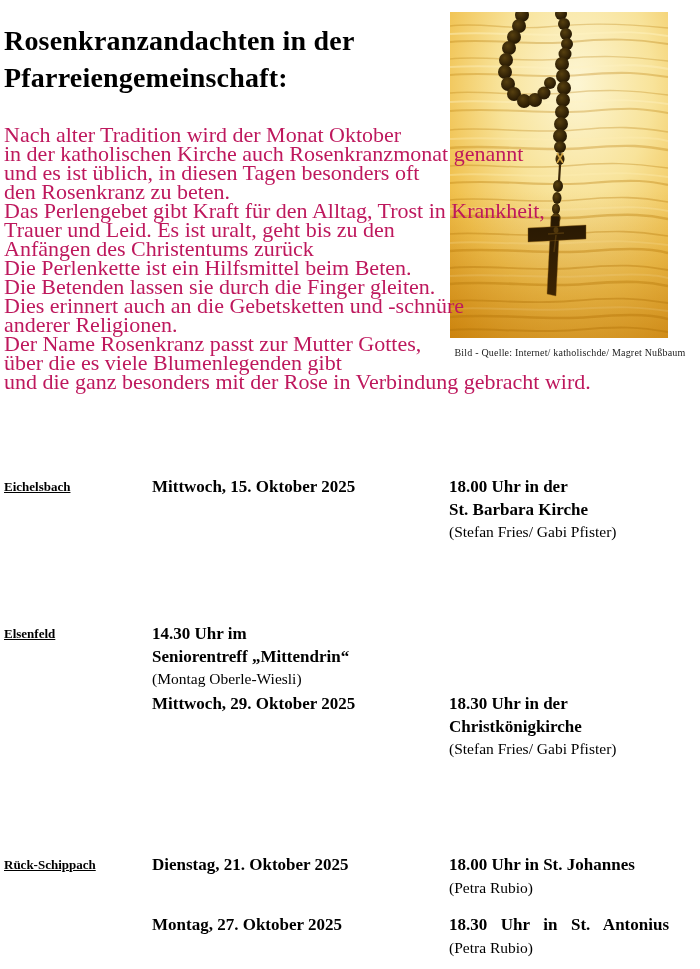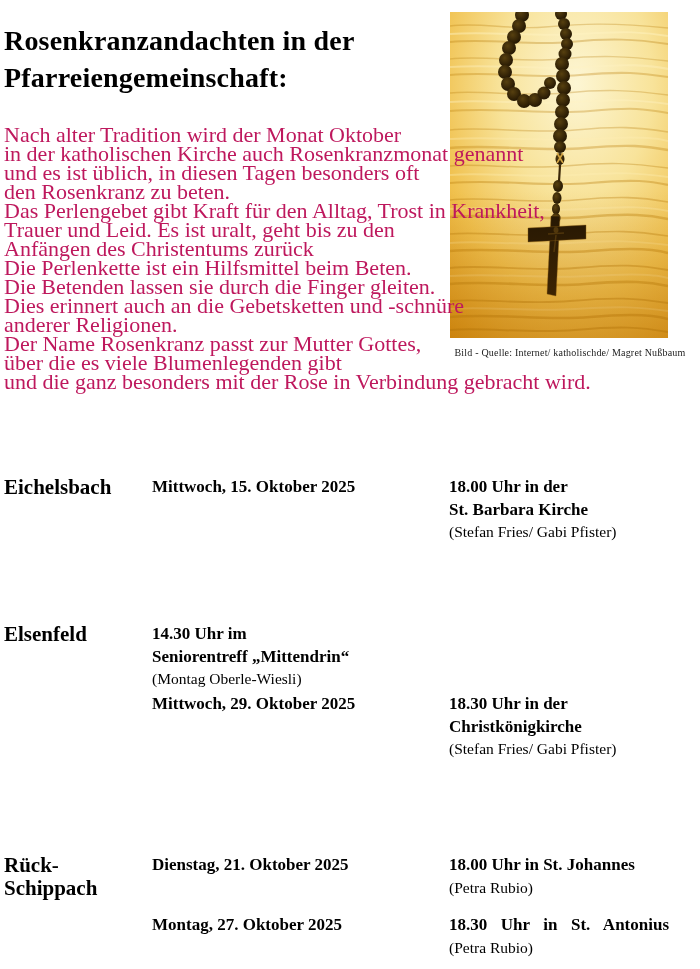--- a/index.html
+++ b/index.html
@@ -26,21 +26,21 @@
   }
 
   .intro {
     position:absolute; left:4px; top:125px; width:445px;
     font-size:22px; line-height:19px; color:#be185d;
   }
   .intro .l { white-space:nowrap; }
 
   .row { position:absolute; left:4px; width:665px; display:flex; align-items:flex-start; }
   .col { line-height:22.5px; }
-  .place { width:148px; font-weight:bold; font-size:21px; }
+  .place { width:148px; font-weight:bold; font-size:13px;text-decoration:underline; }
   .date  { width:297px; font-weight:bold; font-size:17px; }
   .time  { width:220px; font-size:17px; }
   .time .b { font-weight:bold; }
   .time .n { font-size:15.5px; font-weight:normal; }
   .just { text-align:justify; text-align-last:justify; }
 
   .row1 { top:476px; }
   .row2 { top:623px; }
   .row3 { top:693px; }
   .row4 { top:854px; }

